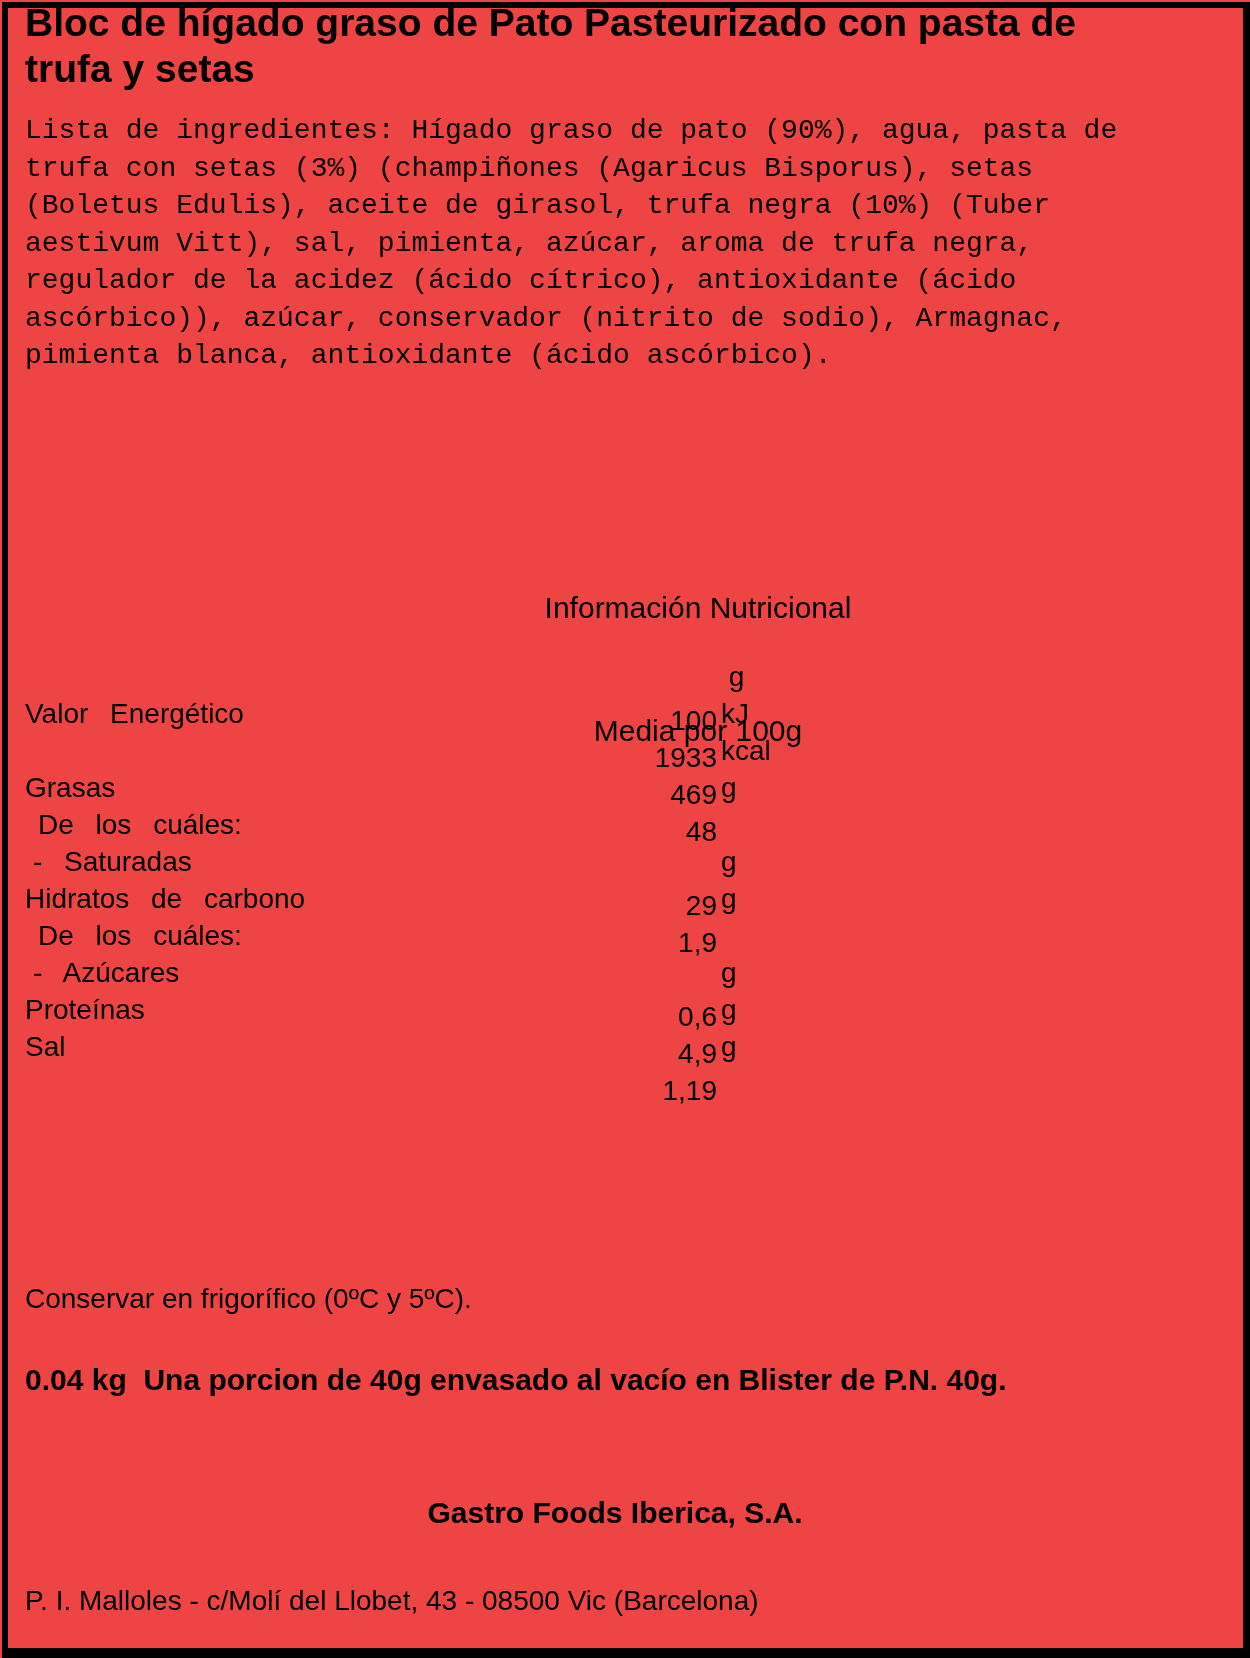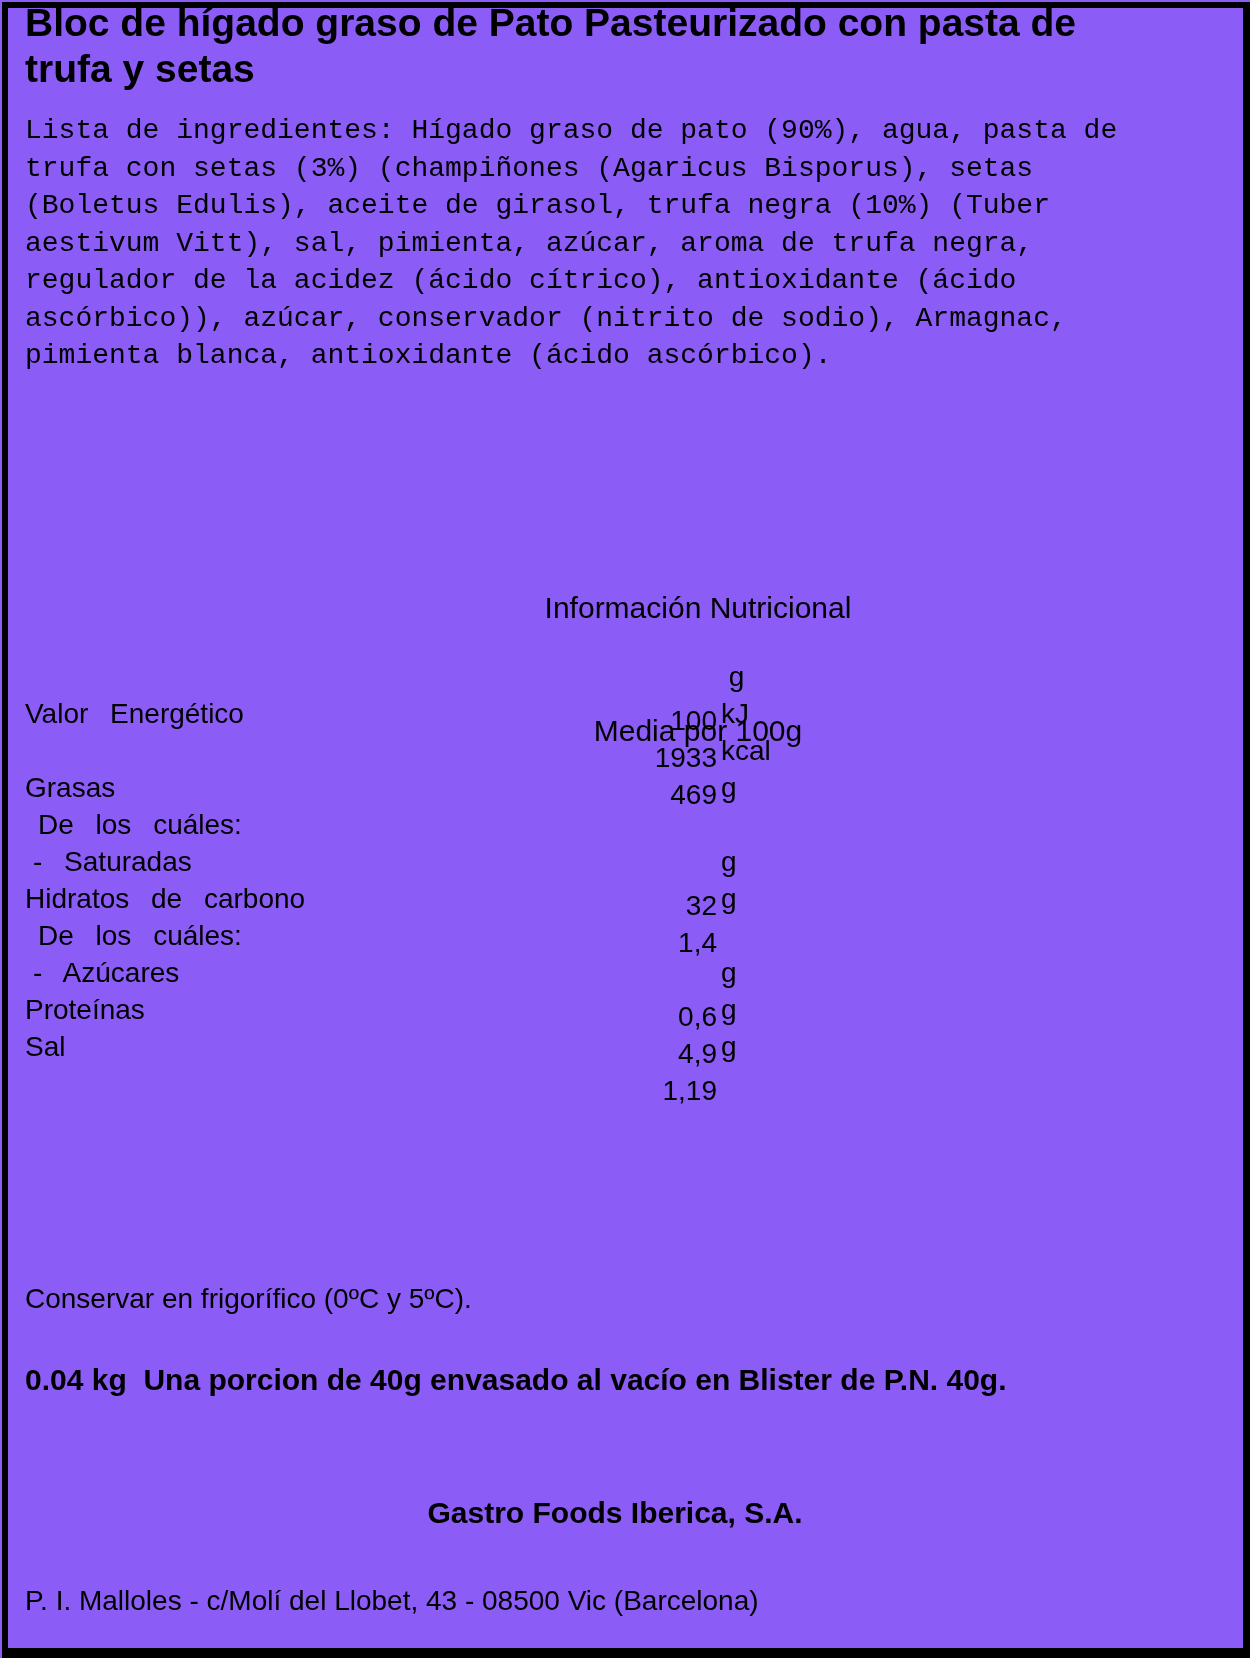--- a/index.html
+++ b/index.html
@@ -1,19 +1,19 @@
 <!DOCTYPE html>
 <html><head>
 <meta charset="utf-8">
 <style>
   html,body{margin:0;padding:0;background:#ffffff;}
   .page{
     position:relative;
     width:1250px;height:1658px;
-    background:#8b5cf6;
+    background:#ef4444;
     color:#000000;
     font-family:"Liberation Sans", sans-serif;
     overflow:hidden;
   }
   .frame{
     position:absolute;left:2px;top:2px;right:0;bottom:0;
     border:6px solid #000000;
     border-right-width:7px;
     border-bottom-width:10px;
     pointer-events:none;
@@ -79,35 +79,36 @@
       <span class="nnum">1933</span>
       <span class="nunit">kJ</span>
     </div>
     <div class="nrow">
       <span class="nlabel"></span>
       <span class="nnum">469</span>
       <span class="nunit">kcal</span>
     </div>
     <div class="nrow">
       <span class="nlabel">Grasas</span>
+      <span class="nnum">48</span>
       <span class="nunit">g</span>
     </div>
     <div class="nrow">
       <span class="nlabel ind1">De los cuáles:</span>
       <span class="nnum"></span>
       <span class="nunit"></span>
     </div>
     <div class="nrow">
       <span class="nlabel ind2">- Saturadas</span>
-      <span class="nnum">32</span>
+      <span class="nnum">29</span>
       <span class="nunit">g</span>
     </div>
     <div class="nrow">
       <span class="nlabel">Hidratos de carbono</span>
-      <span class="nnum">1,4</span>
+      <span class="nnum">1,9</span>
       <span class="nunit">g</span>
     </div>
     <div class="nrow">
       <span class="nlabel ind1">De los cuáles:</span>
       <span class="nnum"></span>
       <span class="nunit"></span>
     </div>
     <div class="nrow">
       <span class="nlabel ind2">- Azúcares</span>
       <span class="nnum">0,6</span>

